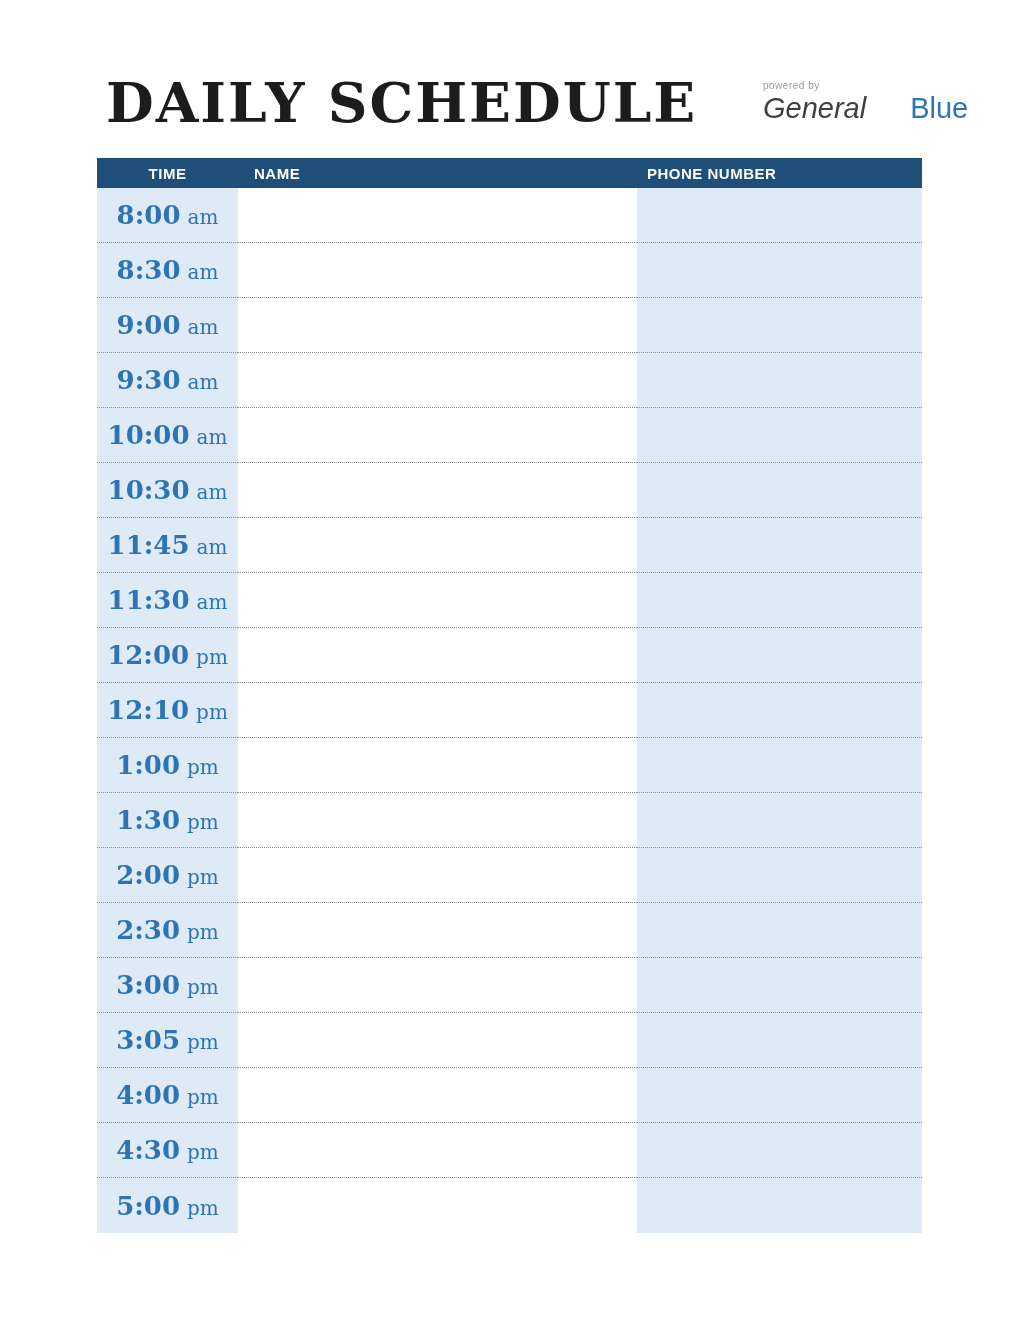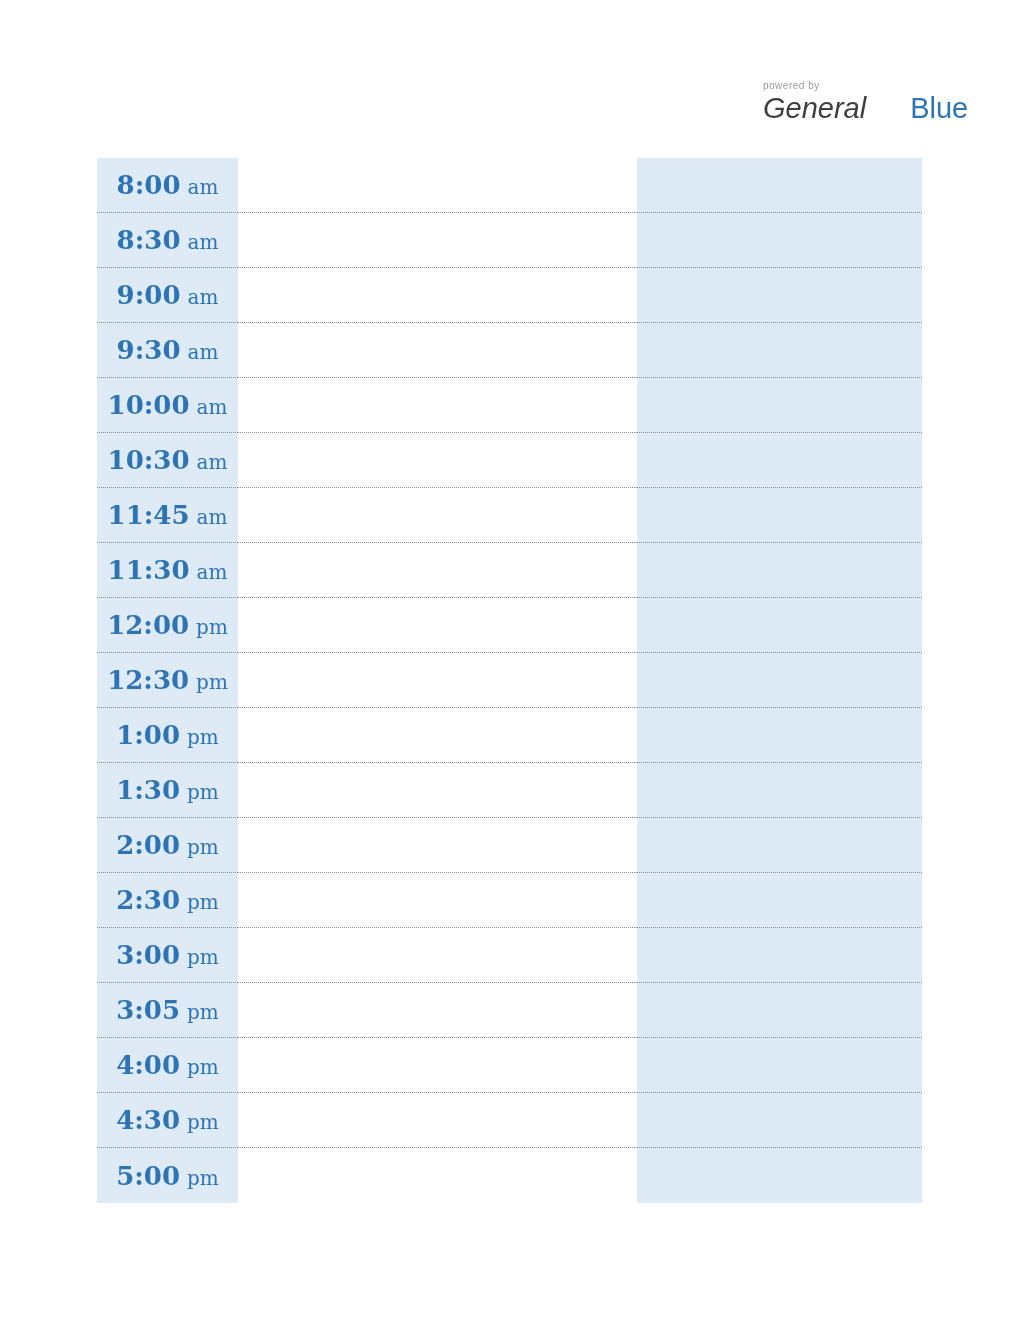--- a/index.html
+++ b/index.html
@@ -111,30 +111,36 @@
     font-size: 20px;
     margin-left: 7px;
     text-align: right;
   }
 </style>
 </head>
 <body>
 
 <div class="page">
 
+  <div class="doc-title">DAILY SCHEDULE</div>
 
   <div class="brand-block">
     <div class="powered-by">powered by</div>
     <div class="brand-name">
       <span class="brand-first">General</span><span class="brand-second">Blue</span>
     </div>
   </div>
 
   <div class="schedule-table">
 
+    <div class="table-header">
+      <div class="col-time">TIME</div>
+      <div class="col-name">NAME</div>
+      <div class="col-phone">PHONE NUMBER</div>
+    </div>
 
     <div class="rows" id="rows-container">
   <div class="row">
     <div class="cell col-time time-cell">
       <span class="time-inner">
         <span class="time-value">8:00</span>
         <span class="time-period">am</span>
       </span>
     </div>
     <div class="cell col-name name-cell"></div>
@@ -225,21 +231,21 @@
         <span class="time-period">pm</span>
       </span>
     </div>
     <div class="cell col-name name-cell"></div>
     <div class="cell col-phone phone-cell"></div>
   </div>
 
   <div class="row">
     <div class="cell col-time time-cell">
       <span class="time-inner">
-        <span class="time-value">12:30</span>
+        <span class="time-value">12:10</span>
         <span class="time-period">pm</span>
       </span>
     </div>
     <div class="cell col-name name-cell"></div>
     <div class="cell col-phone phone-cell"></div>
   </div>
 
   <div class="row">
     <div class="cell col-time time-cell">
       <span class="time-inner">

